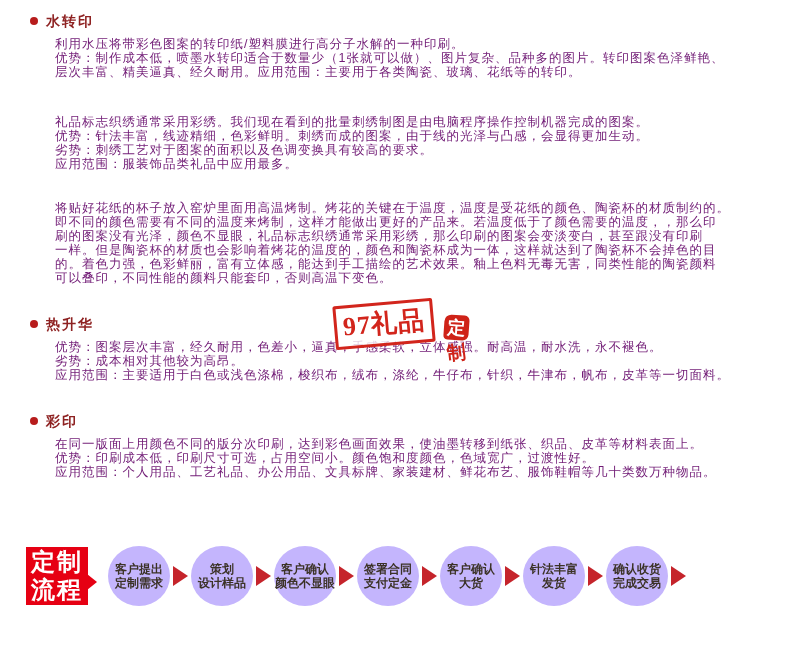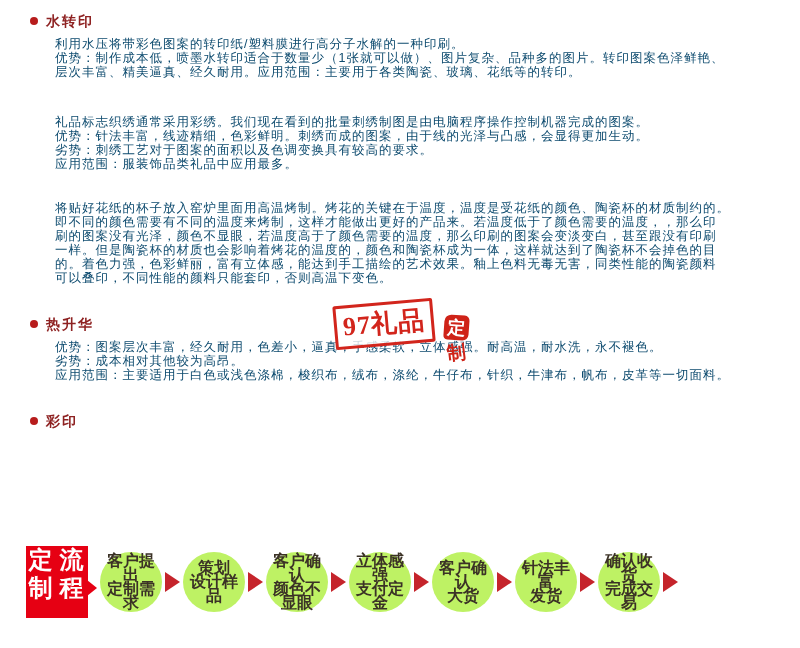--- a/index.html
+++ b/index.html
@@ -7,54 +7,54 @@
     position:relative; width:800px; height:648px; background:#ffffff;
     font-family:"Liberation Sans","DejaVu Sans",sans-serif; overflow:hidden;
   }
   .content { padding:12px 20px 0 30px; }
   .method { margin-bottom:30px; }
   .method.first { margin-bottom:36px; }
   .method-head { display:flex; align-items:center; gap:8px; }
   .bullet { width:8px; height:8px; border-radius:50%; background:#b71c1c; flex:0 0 auto; }
   .method-title { margin:0; font-size:14px; font-weight:bold; color:#8e2222; letter-spacing:2px; line-height:18px; }
   .method-body {
-    margin:7px 0 0 25px; color:#0c4a6e; font-size:12.5px; line-height:14px;
+    margin:7px 0 0 25px; color:#701a75; font-size:12.5px; line-height:14px;
     letter-spacing:1px; white-space:pre-line; max-width:725px;
   }
   
   .watermark { position:absolute; left:334px; top:302px; display:flex; align-items:flex-start; }
   .brand-stamp {
     border:3px solid #d2251c; color:#d2251c; background:rgba(255,255,255,0.78);
     font-size:26px; font-weight:bold; letter-spacing:1px; padding:1px 6px 2px 6px;
     transform:rotate(-5deg); border-radius:2px; font-family:"Liberation Serif","DejaVu Serif",serif;
   }
   .seal { margin-left:10px; margin-top:13px; display:flex; flex-direction:column; align-items:center;
           font-family:"Liberation Serif","DejaVu Serif",serif; }
   .seal-top {
     width:25px; height:25px; background:#cf2318; color:#ffffff; font-size:18px; font-weight:bold;
     display:flex; align-items:center; justify-content:center; border-radius:7px 5px 6px 4px;
     transform:rotate(4deg);
   }
   .seal-bottom { color:#cf2318; font-size:19px; font-weight:bold; transform:rotate(-7deg); margin-top:0px; }
   
   .flow { position:absolute; left:26px; top:546px; display:flex; align-items:center; }
   .flow-badge {
-    width:62px; height:72px; background:#e60013; color:#ffffff; font-weight:bold;
+    width:62px; height:58px; background:#e60013; color:#ffffff; font-weight:bold;
     font-size:24px; line-height:28px; letter-spacing:2px; text-align:center;
-    display:flex; flex-direction:row; justify-content:center; position:relative;
-    margin-right:12px; flex:0 0 auto;
+    display:flex; flex-direction:column; justify-content:center; position:relative;
+    margin-right:20px; flex:0 0 auto;
   }
   .flow-badge::after {
     content:""; position:absolute; right:-9px; top:50%; margin-top:-2px;
     border-left:10px solid #e60013; border-top:8px solid transparent; border-bottom:8px solid transparent;
     width:0; height:0;
   }
   .flow-step {
-    width:62px; height:60px; border-radius:50%; background:#bef264; color:#3b3226;
-    font-size:16px; font-weight:bold; line-height:14px; text-align:center;
+    width:62px; height:60px; border-radius:50%; background:#c4b5fd; color:#3b3226;
+    font-size:12px; font-weight:bold; line-height:14px; text-align:center;
     display:flex; flex-direction:column; justify-content:center; flex:0 0 auto;
   }
   .flow-arrow {
     width:0; height:0; border-left:15px solid #c5242b;
     border-top:10px solid transparent; border-bottom:10px solid transparent;
     margin:0 3px; flex:0 0 auto;
   }
 </style>
 </head>
 <body>
@@ -75,41 +75,44 @@
     <section class="method">
       <p class="method-body">礼品标志织绣通常采用彩绣。我们现在看到的批量刺绣制图是由电脑程序操作控制机器完成的图案。
 优势：针法丰富，线迹精细，色彩鲜明。刺绣而成的图案，由于线的光泽与凸感，会显得更加生动。
 劣势：刺绣工艺对于图案的面积以及色调变换具有较高的要求。
 应用范围：服装饰品类礼品中应用最多。</p>
     </section>
 
     <section class="method">
       <p class="method-body">将贴好花纸的杯子放入窑炉里面用高温烤制。烤花的关键在于温度，温度是受花纸的颜色、陶瓷杯的材质制约的。
 即不同的颜色需要有不同的温度来烤制，这样才能做出更好的产品来。若温度低于了颜色需要的温度，，那么印
-刷的图案没有光泽，颜色不显眼，若温度高于了颜色需要的温度，那么印刷的图案会变淡变白，甚至跟没有印刷
+刷的图案没有光泽，颜色不显眼，礼品标志织绣通常采用彩绣，那么印刷的图案会变淡变白，甚至跟没有印刷
 一样。但是陶瓷杯的材质也会影响着烤花的温度的，颜色和陶瓷杯成为一体，这样就达到了陶瓷杯不会掉色的目
 的。着色力强，色彩鲜丽，富有立体感，能达到手工描绘的艺术效果。釉上色料无毒无害，同类性能的陶瓷颜料
 可以叠印，不同性能的颜料只能套印，否则高温下变色。</p>
     </section>
 
     <section class="method">
       <div class="method-head">
         <span class="bullet"></span>
         <h3 class="method-title">热升华</h3>
       </div>
       <p class="method-body">优势：图案层次丰富，经久耐用，色差小，逼真，手感柔软，立体感强。耐高温，耐水洗，永不褪色。
 劣势：成本相对其他较为高昂。
 应用范围：主要适用于白色或浅色涤棉，梭织布，绒布，涤纶，牛仔布，针织，牛津布，帆布，皮革等一切面料。</p>
     </section>
 
     <section class="method">
       <div class="method-head">
         <span class="bullet"></span>
         <h3 class="method-title">彩印</h3>
       </div>
+      <p class="method-body">在同一版面上用颜色不同的版分次印刷，达到彩色画面效果，使油墨转移到纸张、织品、皮革等材料表面上。
+优势：印刷成本低，印刷尺寸可选，占用空间小。颜色饱和度颜色，色域宽广，过渡性好。
+应用范围：个人用品、工艺礼品、办公用品、文具标牌、家装建材、鲜花布艺、服饰鞋帽等几十类数万种物品。</p>
     </section>
 
   </div>
 
   <div class="watermark">
     <div class="brand-stamp">97礼品</div>
     <div class="seal">
       <div class="seal-top">定</div>
       <div class="seal-bottom">制</div>
     </div>
@@ -133,21 +136,21 @@
     </div>
     <span class="flow-arrow"></span>
 
     <div class="flow-step">
       <div>客户确认</div>
       <div>颜色不显眼</div>
     </div>
     <span class="flow-arrow"></span>
 
     <div class="flow-step">
-      <div>立体感强</div>
+      <div>签署合同</div>
       <div>支付定金</div>
     </div>
     <span class="flow-arrow"></span>
 
     <div class="flow-step">
       <div>客户确认</div>
       <div>大货</div>
     </div>
     <span class="flow-arrow"></span>
 

